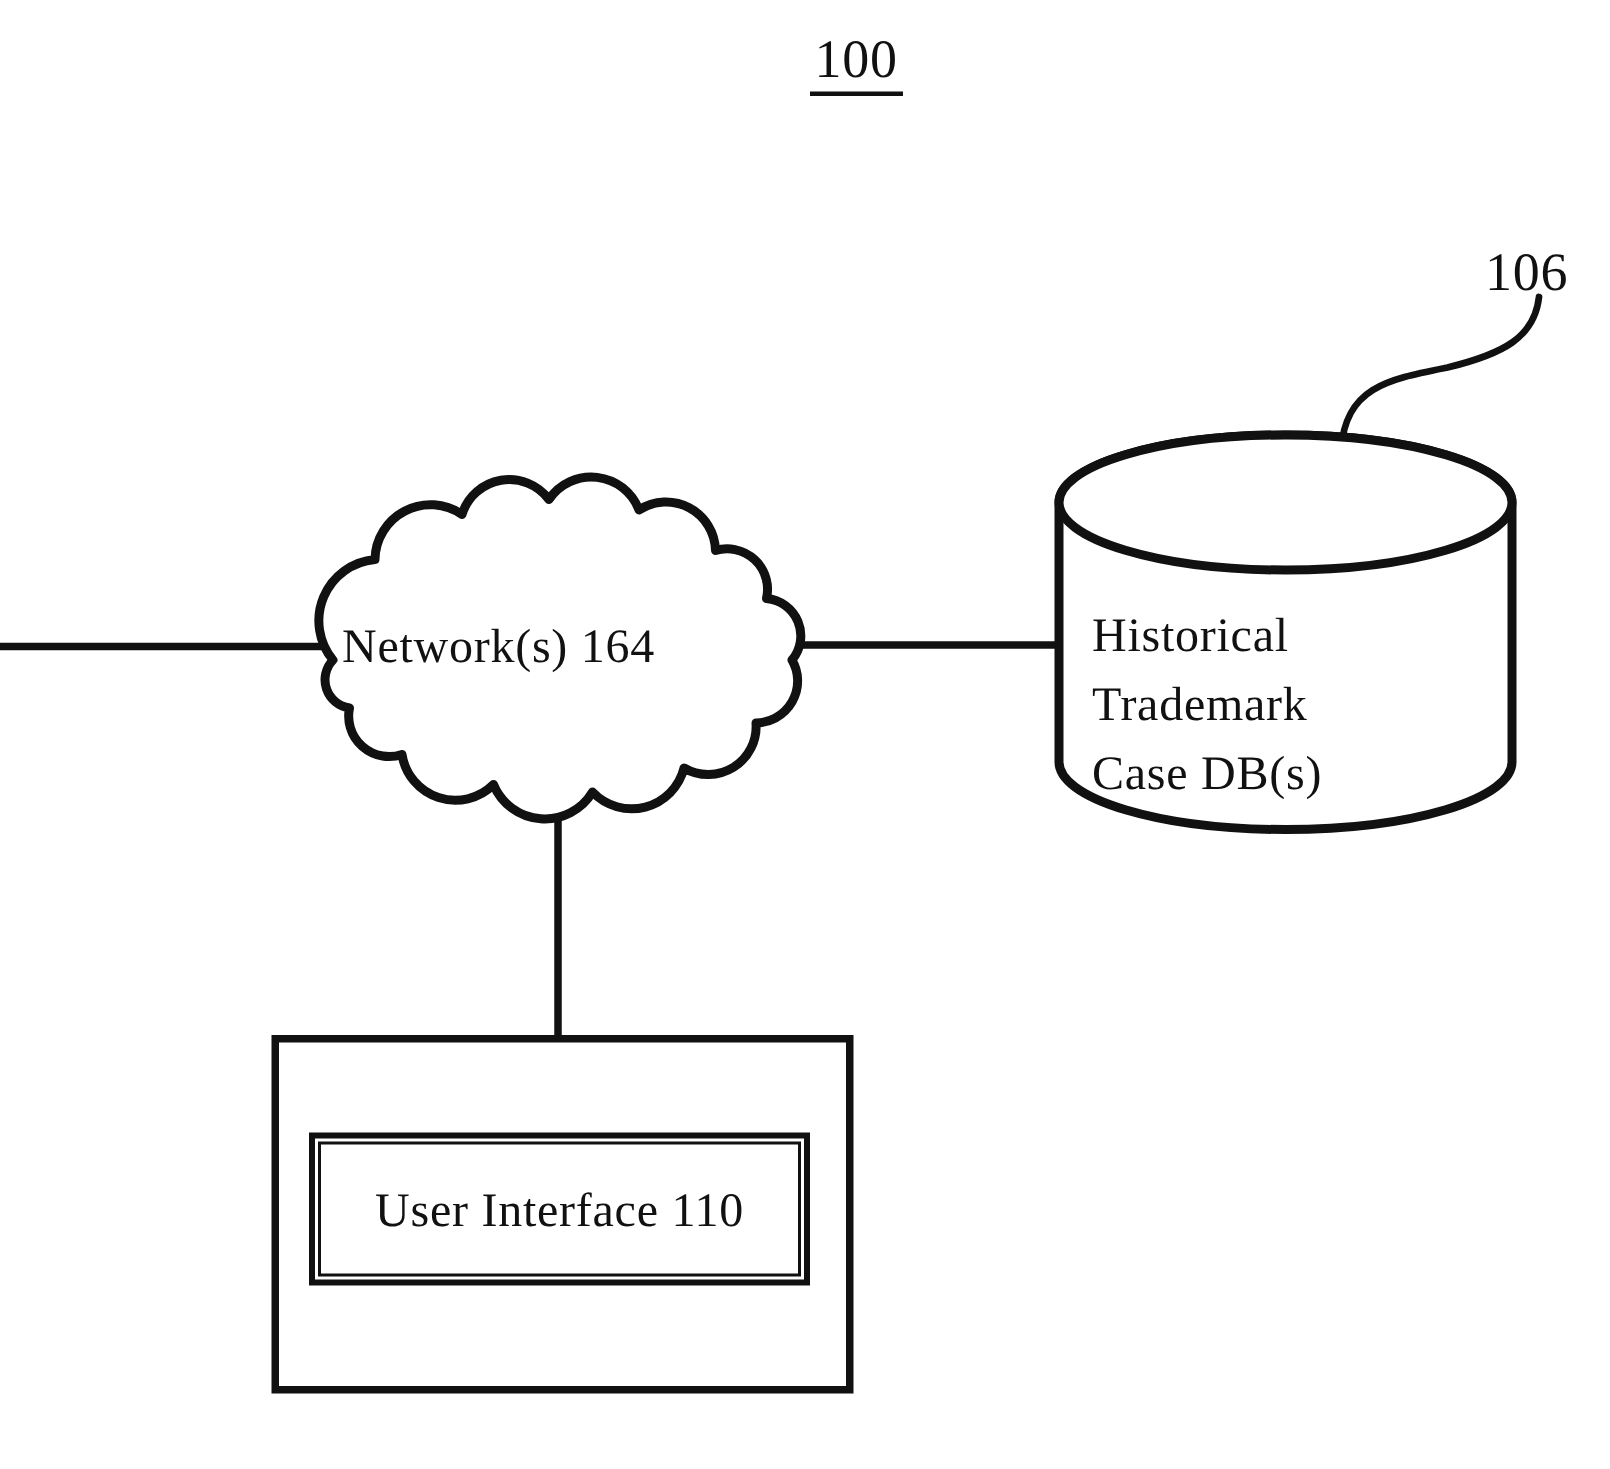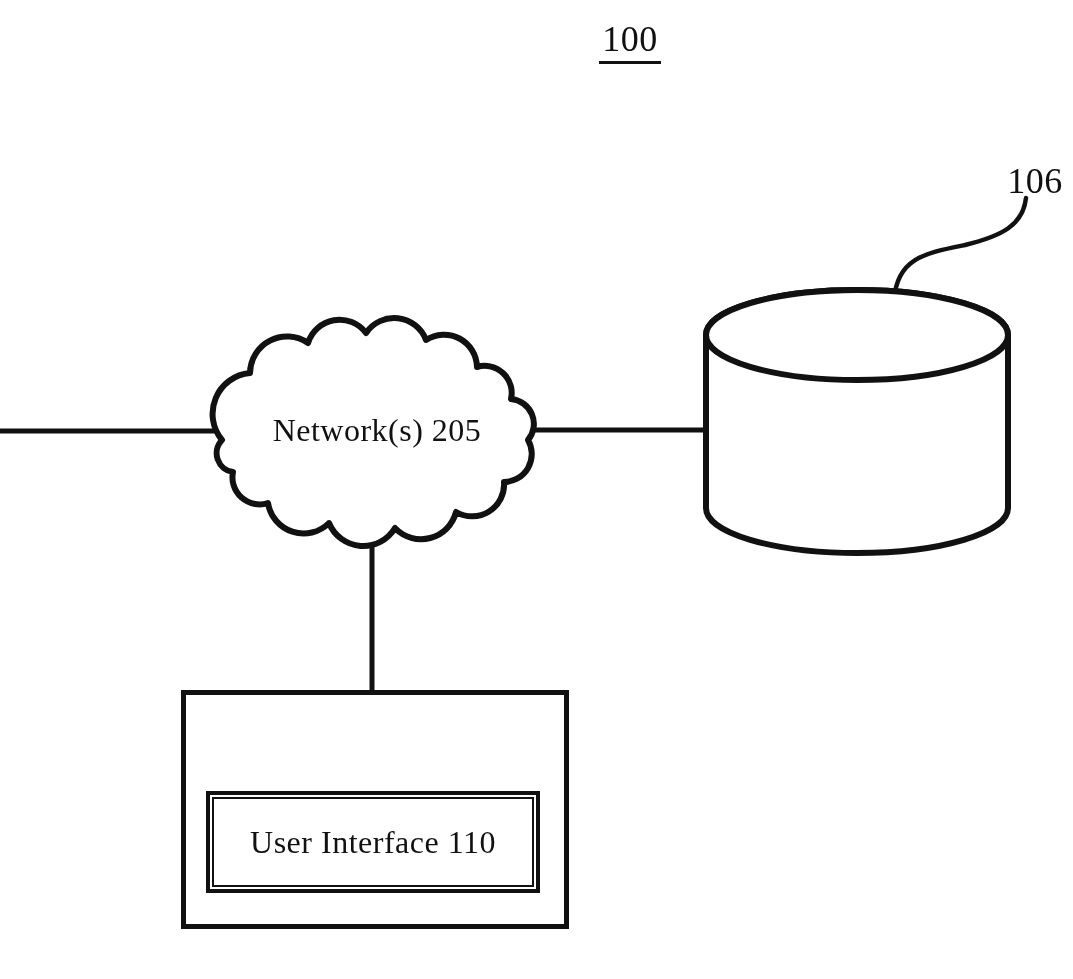--- a/index.html
+++ b/index.html
@@ -19,21 +19,21 @@
   .diagram-svg {
     position: absolute;
     left: 0;
     top: 0;
     width: 1073px;
     height: 979px;
   }
   .label {
     position: absolute;
     color: #111111;
-    text-align: center;
+    text-align: left;
     letter-spacing: 0.5px;
   }
   .fig-title {
     left: 540px;
     top: 18px;
     width: 180px;
     font-size: 36px;
   }
   .fig-title .underline {
     display: inline-block;
@@ -72,21 +72,21 @@
   }
   .client-label {
     left: 186px;
     top: 705px;
     width: 378px;
     font-size: 32px;
   }
   .ui-box {
     position: absolute;
     left: 206px;
-    top: 791px;
+    top: 755px;
     width: 334px;
     height: 102px;
     border: 4px solid #111111;
     background: #ffffff;
     box-sizing: border-box;
   }
   .ui-box-inner {
     position: absolute;
     left: 2px;
     top: 2px;
@@ -139,22 +139,25 @@
 
     <ellipse cx="857" cy="335" rx="151" ry="45" fill="#ffffff" stroke="#111111" stroke-width="6"></ellipse>
   </svg>
 
   <div class="label fig-title">
     <span class="underline">100</span>
   </div>
 
   <div class="label ref-106">106</div>
 
-  <div class="label network-label">Network(s) 205</div>
+  <div class="label network-label">Network(s) 164</div>
 
+  <div class="label db-label">Historical
+Trademark
+Case DB(s)</div>
 
   <div class="client-box"></div>
 
   <div class="ui-box">
     <div class="ui-box-inner">User Interface 110</div>
   </div>
 
 </div>
 
 </body></html>

